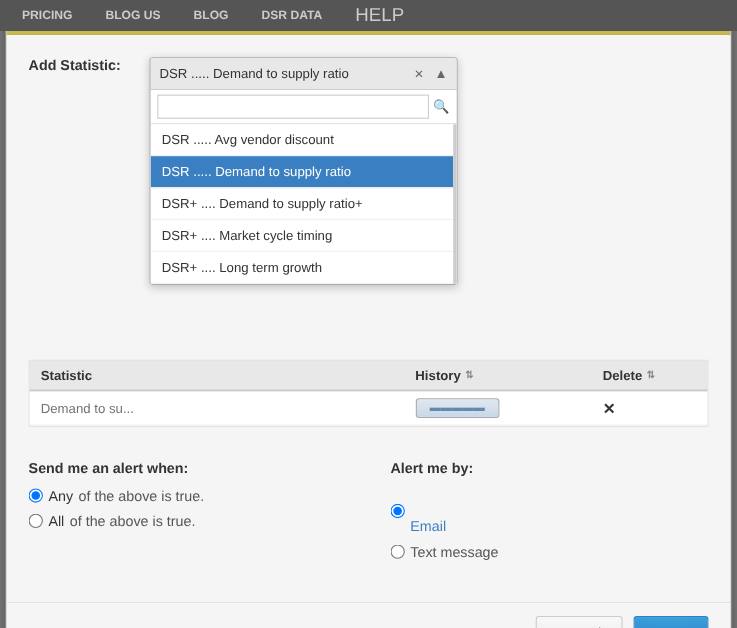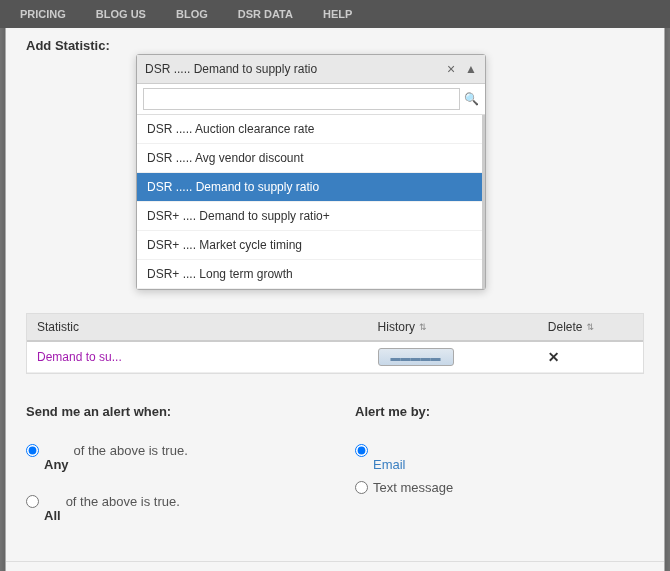--- a/index.html
+++ b/index.html
@@ -96,27 +96,27 @@
 
     .add-statistic-label {
       font-size: 13px;
       font-weight: bold;
       color: #333;
       white-space: nowrap;
     }
 
     .dropdown-container {
       position: absolute;
-      top: 16px;
+      top: 0;
       left: 110px;
       z-index: 100;
       background: #fff;
       border: 1px solid #aaa;
       border-radius: 3px;
-      width: 350px;
+      width: 280px;
       box-shadow: 0 2px 8px rgba(0,0,0,0.2);
     }
 
     .dropdown-header {
       display: flex;
       align-items: center;
       justify-content: space-between;
       padding: 6px 8px;
       background: #e8e8e8;
       border-bottom: 1px solid #ccc;
@@ -183,21 +183,21 @@
       margin-top: 60px;
       background: #fff;
       border: 1px solid #ddd;
     }
 
     .table-header {
       display: flex;
       background: #e8e8e8;
       border-bottom: 2px solid #ccc;
       padding: 6px 10px;
-      font-weight: normal;
+      font-weight: bold;
       font-size: 12px;
       color: #333;
       justify-content: flex-end;
     }
 
     .table-col-statistic {
       flex: 2;
     }
 
     .table-col-history {
@@ -222,21 +222,21 @@
     .table-row {
       display: flex;
       align-items: center;
       padding: 6px 10px;
       border-bottom: 1px solid #eee;
       background: #fff;
     }
 
     .table-cell-statistic {
       flex: 2;
-      color: #a21caf;
+      color: #737373;
       font-size: 12px;
     }
 
     .table-cell-history {
       flex: 1;
     }
 
     .history-btn {
       background: linear-gradient(to bottom, #e0e8f0, #c8d8e8);
       border: 1px solid #aaa;
@@ -291,23 +291,22 @@
       margin-bottom: 8px;
       font-size: 13px;
       color: #555;
     }
 
     .radio-row input[type="radio"] {
       margin: 0;
     }
 
     .radio-bold {
-      font-weight: bold;
-      color: #333;
-      margin-top: 28px;
+      font-weight: normal;
+      color: #333;
     }
 
     .modal-footer {
       padding: 12px 20px;
       display: flex;
       justify-content: flex-end;
       gap: 10px;
       background: #f5f5f5;
       border-top: 1px solid #ddd;
     }
@@ -334,21 +333,21 @@
     }
   </style>
 </head>
 <body>
 
 <div style="position:fixed;top:0;left:0;width:670px;background:#555;height:28px;display:flex;align-items:center;padding:0 20px;gap:30px;z-index:1;">
   <span style="color:#ccc;font-size:11px;font-weight:bold;cursor:pointer;">PRICING</span>
   <span style="color:#ccc;font-size:11px;font-weight:bold;cursor:pointer;">BLOG US</span>
   <span style="color:#ccc;font-size:11px;font-weight:bold;cursor:pointer;">BLOG</span>
   <span style="color:#ccc;font-size:11px;font-weight:bold;cursor:pointer;">DSR DATA</span>
-  <span style="color:#ccc;font-size:11px;font-weight:bold;cursor:pointer;">HELP</span>
+  <span style="color:#ccc;font-size:17px;font-weight:normal;cursor:pointer;">HELP</span>
 </div>
 
 <div class="modal-overlay" style="margin-top:20px;">
 
   <div class="modal-header">
     <div class="modal-header-left">
       <div class="logo-box">
         <span>DSR</span>
         <span class="logo-badge">A/2</span>
       </div>
@@ -368,21 +367,20 @@
           <div style="display:flex;gap:5px;align-items:center;">
             <span class="dropdown-header-close">×</span>
             <span class="dropdown-header-arrow">▲</span>
           </div>
         </div>
         <div class="dropdown-search-row">
           <input class="dropdown-search-input" type="text" placeholder="" style="">
           <span class="search-icon">🔍</span>
         </div>
         <div class="dropdown-list">
-          <div class="dropdown-item">DSR ..... Auction clearance rate</div>
           <div class="dropdown-item">DSR ..... Avg vendor discount</div>
           <div class="dropdown-item selected">DSR ..... Demand to supply ratio</div>
           <div class="dropdown-item">DSR+ .... Demand to supply ratio+</div>
           <div class="dropdown-item">DSR+ .... Market cycle timing</div>
           <div class="dropdown-item">DSR+ .... Long term growth</div>
 
         </div>
       </div>
     </div>
 

